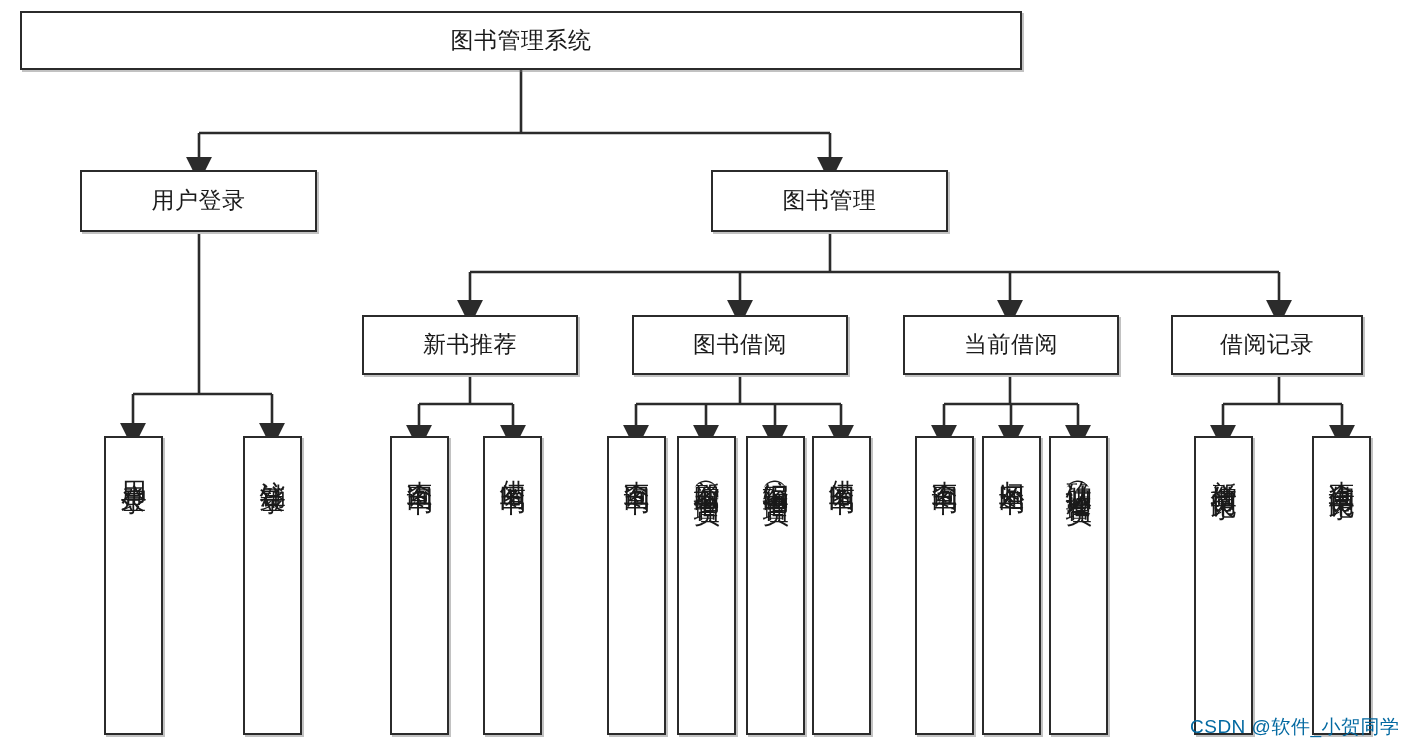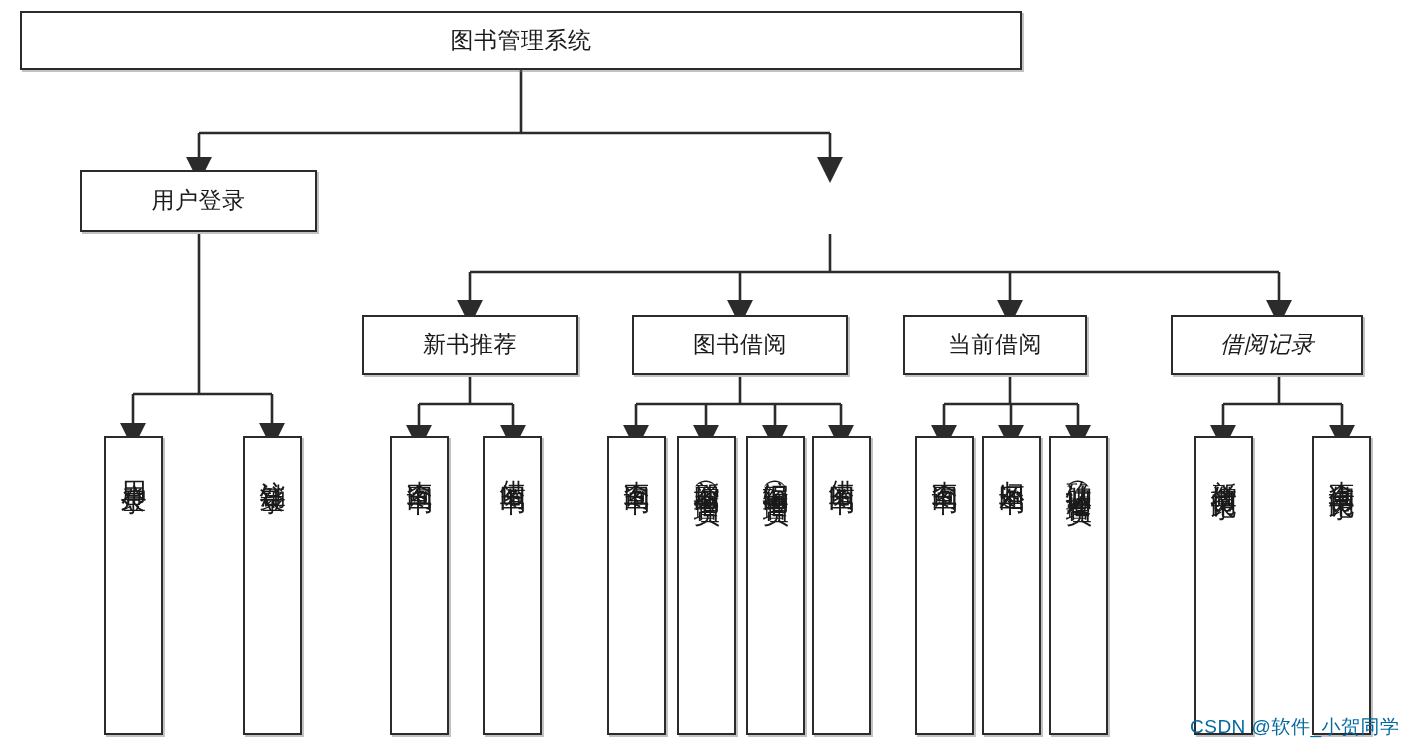--- a/index.html
+++ b/index.html
@@ -121,31 +121,34 @@
     </g>
   </svg>
 
   <div class="node horiz" style="left:20px; top:11px; width:1002px; height:59px;">
     <span class="lbl">图书管理系统</span>
   </div>
 
   <div class="node horiz" style="left:80px; top:170px; width:237px; height:62px;">
     <span class="lbl">用户登录</span>
   </div>
+  <div class="node horiz" style="left:711px; top:170px; width:237px; height:62px;">
+    <span class="lbl">图书管理</span>
+  </div>
 
   <div class="node horiz" style="left:632px; top:315px; width:216px; height:60px;">
     <span class="lbl">图书借阅</span>
   </div>
   <div class="node horiz" style="left:362px; top:315px; width:216px; height:60px;">
     <span class="lbl">新书推荐</span>
   </div>
-  <div class="node horiz" style="left:903px; top:315px; width:184px; height:60px;align-items:center;">
+  <div class="node horiz" style="left:903px; top:315px; width:216px; height:60px;align-items:center;">
     <span class="lbl">当前借阅</span>
   </div>
-  <div class="node horiz" style="left:1171px; top:315px; width:192px; height:60px;font-style:italic;">
+  <div class="node horiz" style="left:1171px; top:315px; width:192px; height:60px;">
     <span class="lbl">借阅记录</span>
   </div>
 
   <div class="node vert" style="left:104px; top:436px; width:59px; height:299px;">
     <span class="lbl">用户登录</span>
   </div>
   <div class="node vert" style="left:243px; top:436px; width:59px; height:299px;">
     <span class="lbl">注销登录</span>
   </div>
 

